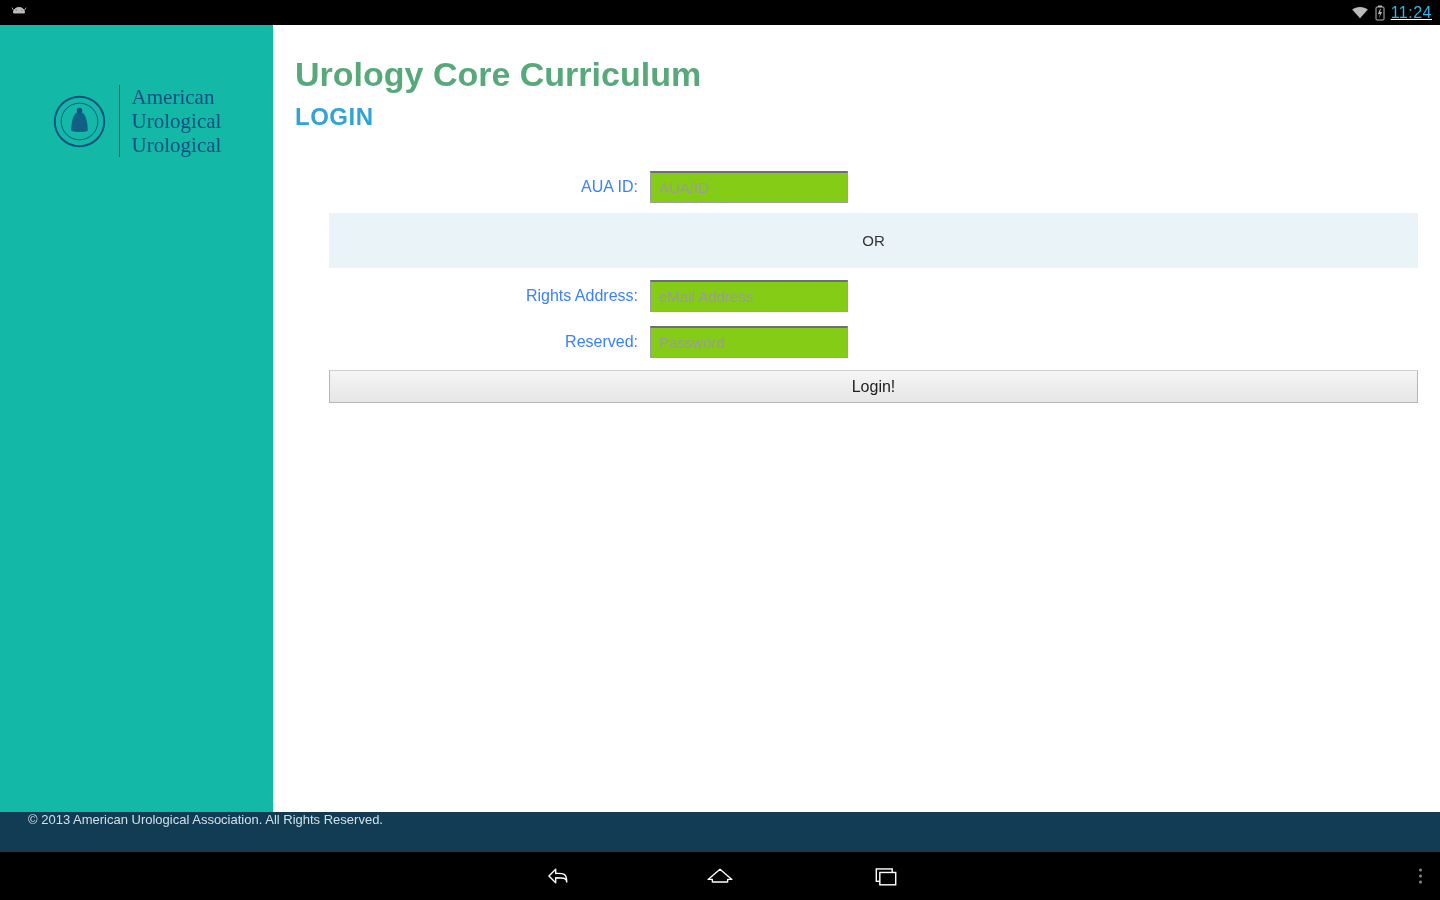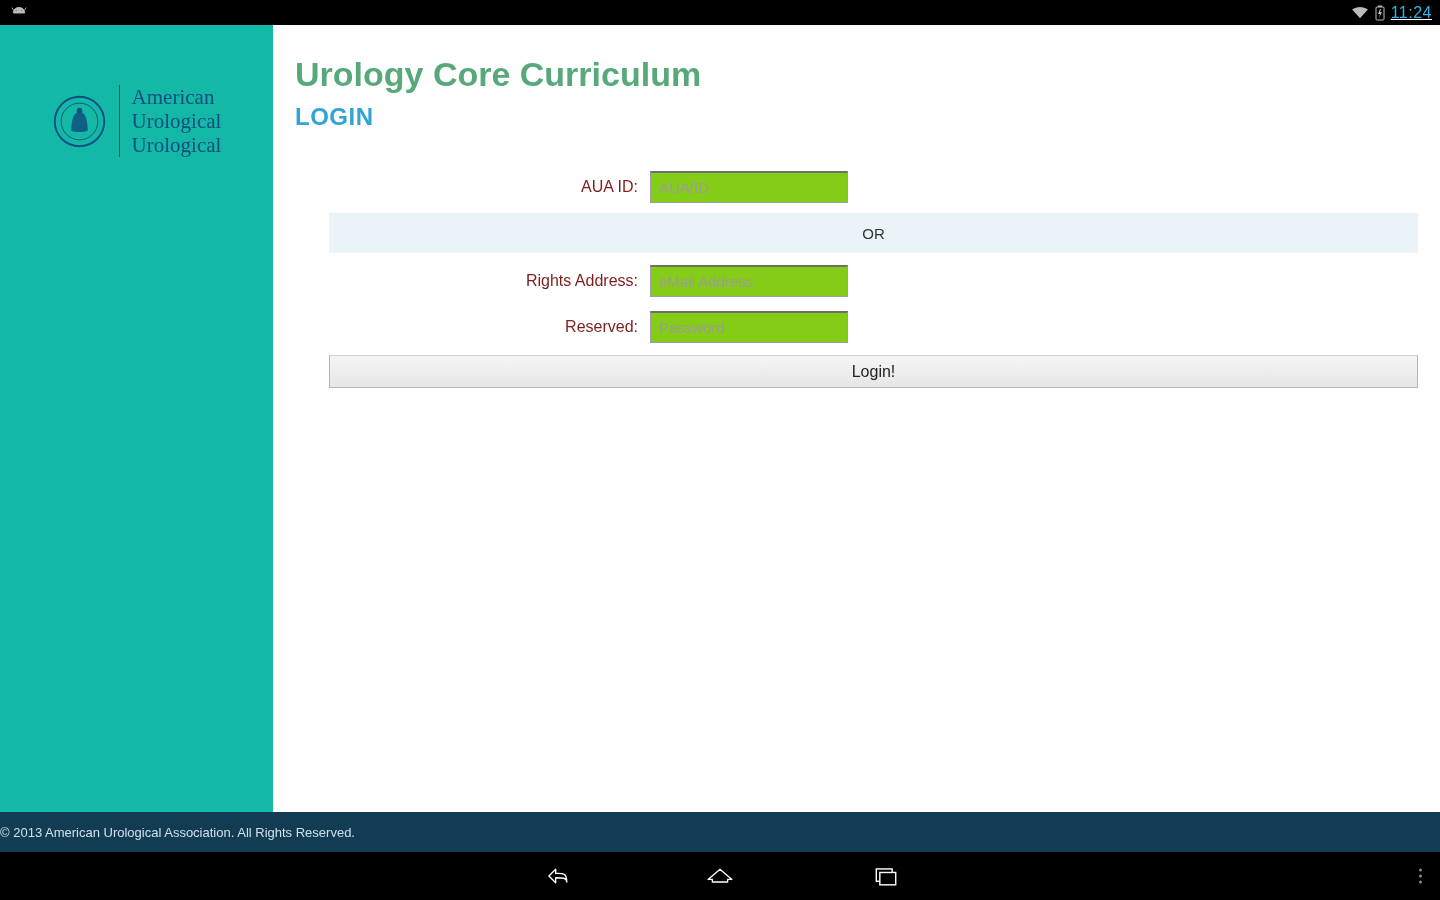--- a/index.html
+++ b/index.html
@@ -19,28 +19,28 @@
     .logo-seal { width:55px; height:55px; }
     .logo-divider { width:1px; height:72px; background:#0f4f7f; }
     .logo-text { display:flex; flex-direction:column; font-family:Georgia,"Times New Roman",serif; color:#0f4f7f; line-height:1.15; font-size:21px; }
     
     .main { flex:1; background:#fff; display:flex; flex-direction:column; }
     .main-inner { padding:30px 22px 0 22px; }
     .page-title { font-size:34px; font-weight:700; color:#57a97a; margin-bottom:9px; }
     .login-label { font-size:24px; font-weight:700; color:#32a3d7; letter-spacing:0.5px; }
     .form-zone { margin-top:36px; }
     .form-row { display:flex; align-items:center; height:40px; margin-bottom:6px; }
-    .form-label { width:355px; text-align:right; padding-right:12px; font-size:16px; color:#7f1d1d; }
+    .form-label { width:355px; text-align:right; padding-right:12px; font-size:16px; color:#3b82f6; }
     .form-input { width:198px; height:32px; border:1px solid #9e9e9e; border-top:2px solid #6f6f6f; padding:0 8px; font-size:15px; color:#333; background:#84cc16; }
     .form-input::placeholder { color:#9b9b9b; }
-    .or-row { display:flex; align-items:center; justify-content:center; height:40px; background:#eaf4f8; margin:2px 0 8px 34px; color:#333; font-size:15px; }
+    .or-row { display:flex; align-items:center; justify-content:center; height:55px; background:#eaf4f8; margin:2px 0 8px 34px; color:#333; font-size:15px; }
     .login-btn-row { margin:8px 0 0 34px; }
     .login-btn { width:100%; height:33px; background:linear-gradient(#f5f5f5,#e6e6e6); border:1px solid #b6b6b6; border-top-color:#d0d0d0; font-size:16px; color:#222; cursor:pointer; }
     
-    .footer { height:40px; background:#113c54; color:#cfe0e9; font-size:13px; display:flex; align-items:center; }
+    .footer { height:40px; background:#113c54; color:#cfe0e9; font-size:13px; display:flex; padding-left:28px; }
     
     .navbar { height:48px; background:#000; display:flex; align-items:center; justify-content:center; gap:130px; position:relative; }
     .nav-icon { width:36px; height:36px; display:flex; align-items:center; justify-content:center; cursor:pointer; }
     .nav-icon svg { display:block; }
     .nav-overflow { position:absolute; right:18px; top:50%; transform:translateY(-50%); display:flex; flex-direction:column; gap:3px; cursor:pointer; }
     .nav-overflow span { width:3px; height:3px; background:#888; border-radius:50%; }
   </style>
 </head>
 <body>
 

